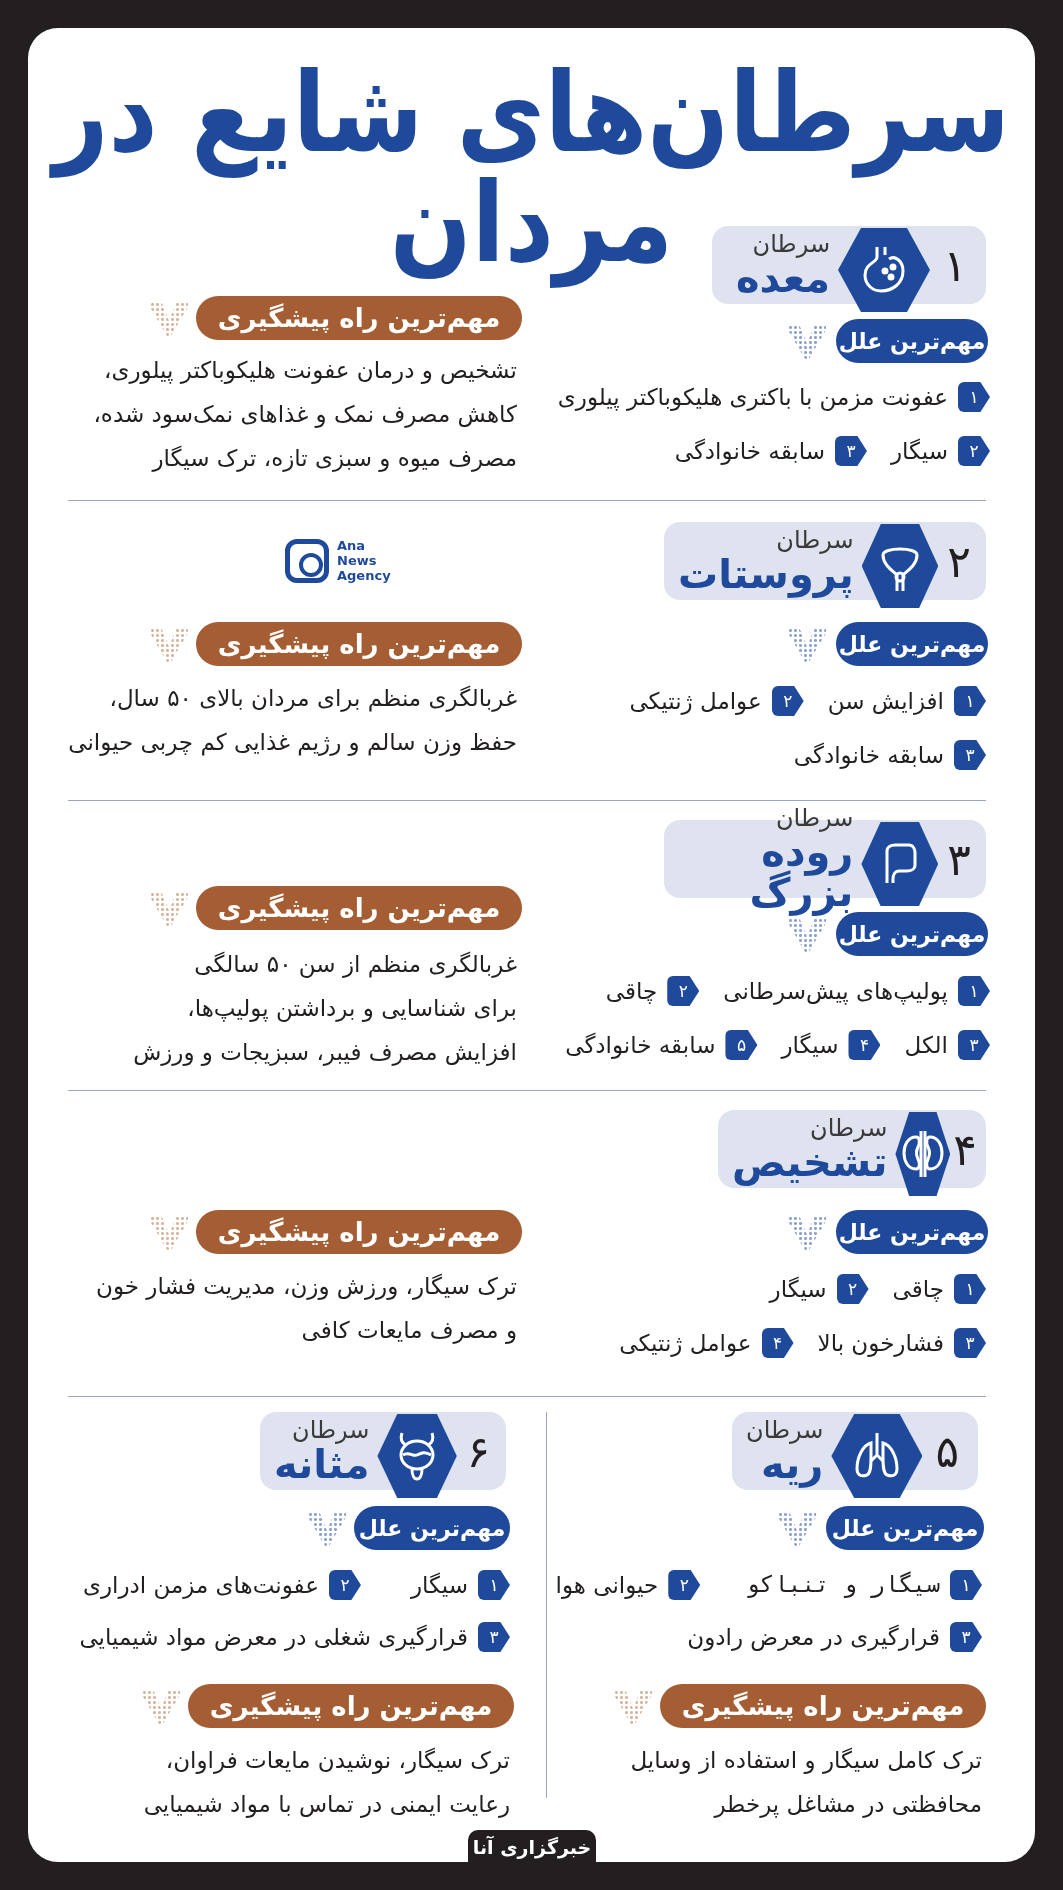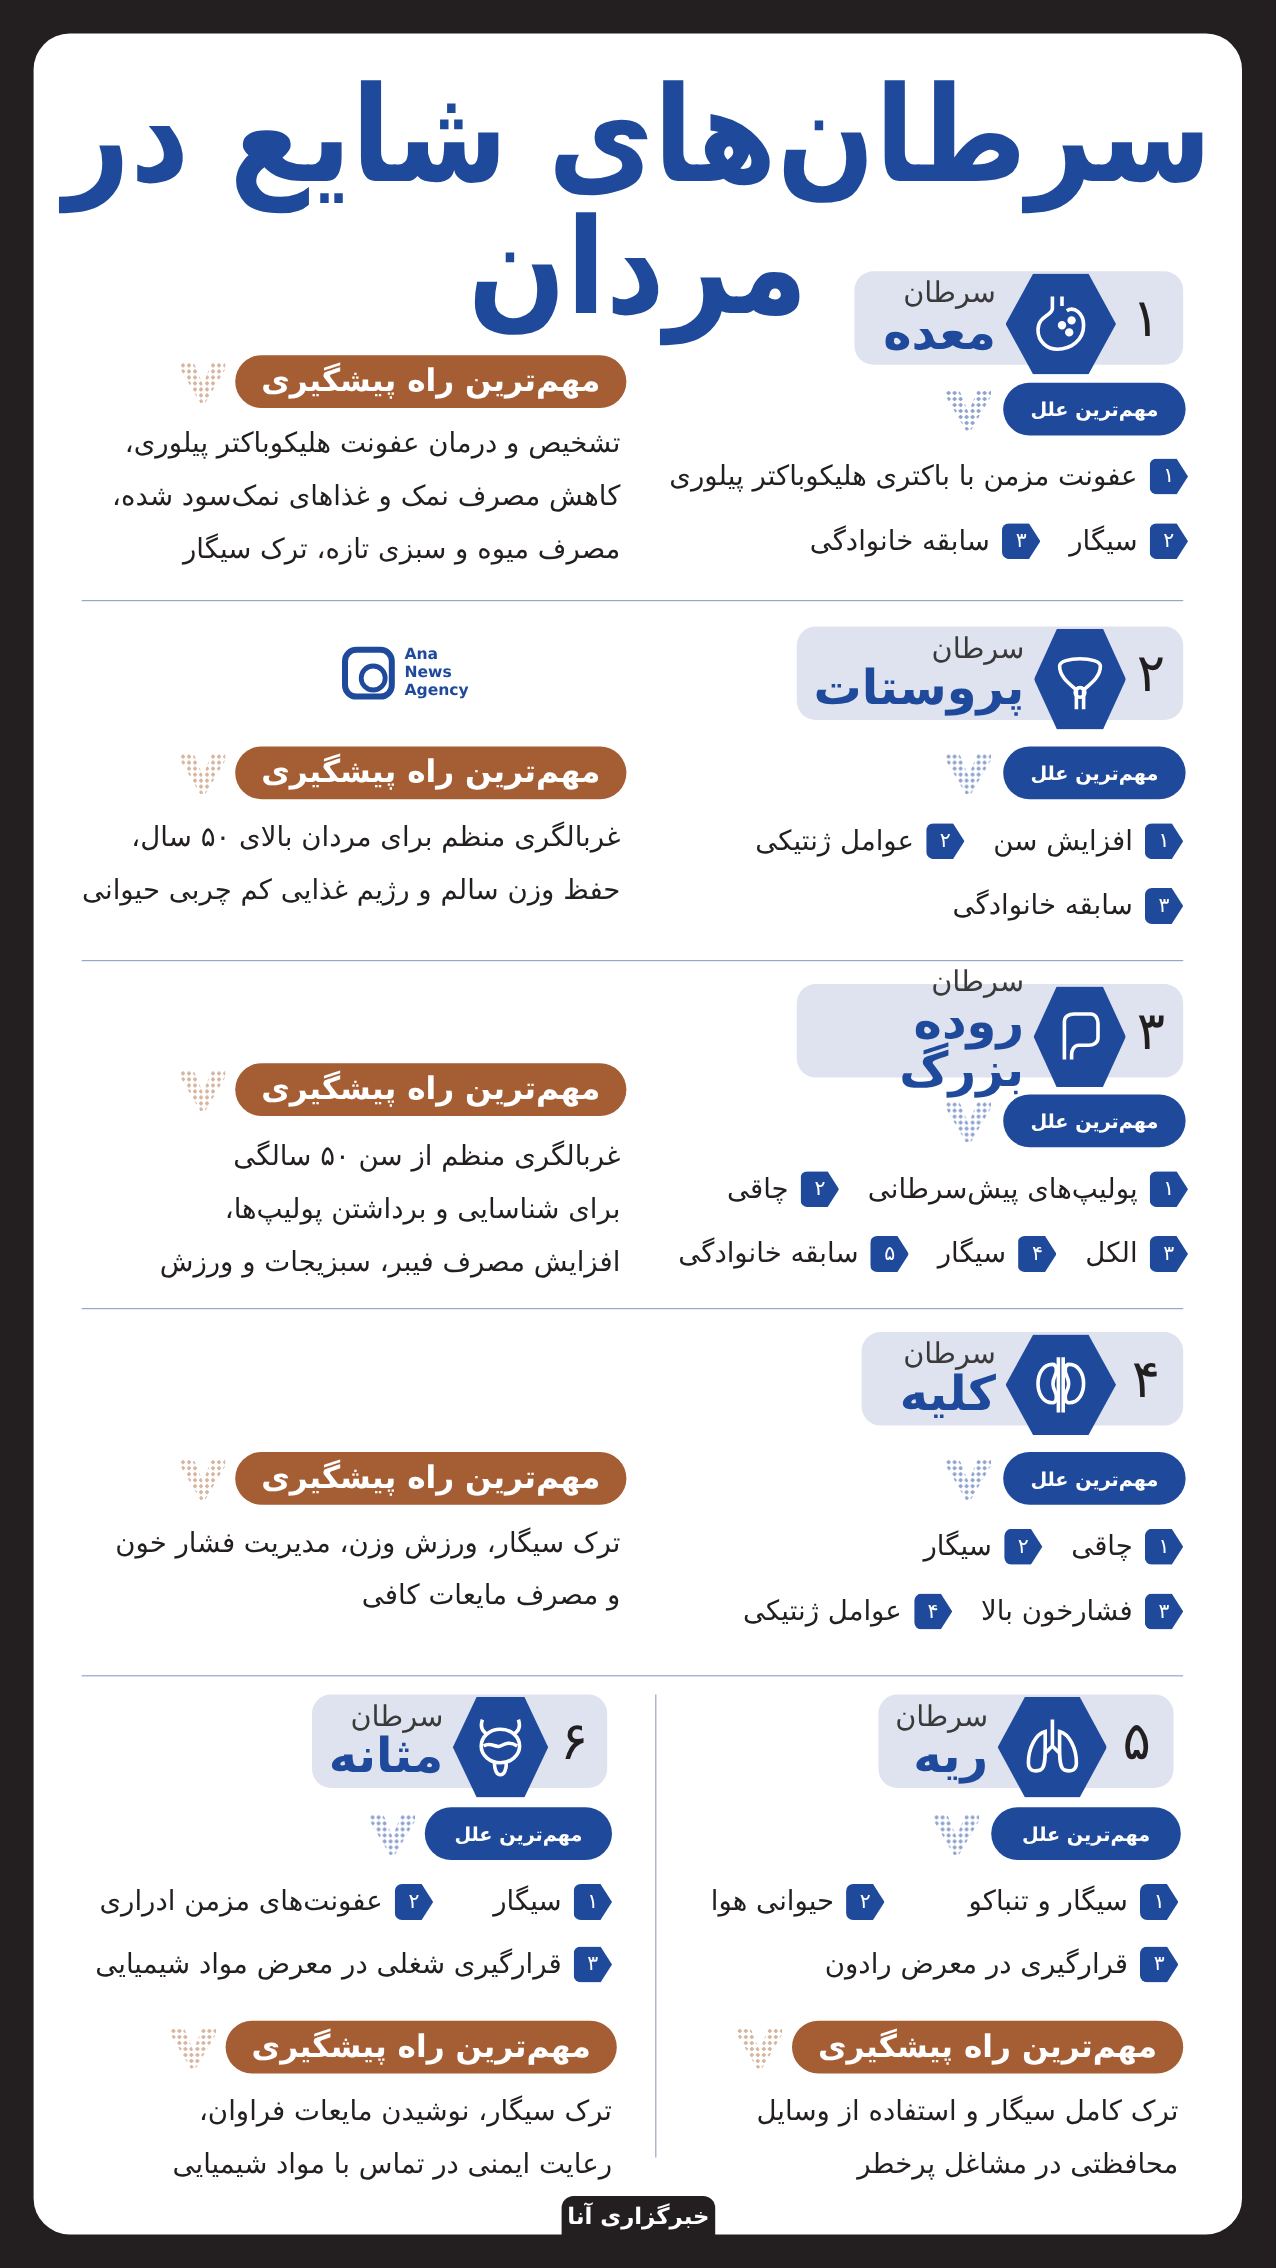--- a/index.html
+++ b/index.html
@@ -32,21 +32,21 @@
     clip-path: polygon(25% 0, 75% 0, 100% 50%, 75% 100%, 25% 100%, 0 50%);
     display: flex; align-items: center; justify-content: center; margin-top: 10px;
   }
   .cancer-head .names { display: flex; flex-direction: column; align-items: flex-start; padding: 0 8px 0 14px; line-height: 1; }
   .cancer-head .pre { font-size: 24px; color: #3a3a3a; font-weight: 400; }
   .cancer-head .organ { font-size: 40px; color: #1f4a9c; font-weight: 900; margin-top: 2px; }
 
   
   .pill {
     position: absolute; height: 44px; border-radius: 22px; color: #fff; font-weight: 700;
-    font-size: 16px; display: flex; align-items: center; justify-content: center;
+    font-size: 22px; display: flex; align-items: center; justify-content: center;
     padding: 0 16px; white-space: nowrap;
   }
   .pill.blue { background: #1f4a9c; }
   .pill.brown { background: #a55d33; font-size: 26px; }
 
   .dots {
     position: absolute; width: 38px; height: 34px;
     background-image: radial-gradient(circle, var(--dc) 1.3px, transparent 1.6px);
     background-size: 5px 5px;
     clip-path: polygon(0 0, 30% 0, 50% 55%, 70% 0, 100% 0, 100% 15%, 55% 100%, 45% 100%, 0 15%);
@@ -225,21 +225,21 @@
   <span class="num">۴</span>
   <span class="hex">
     <svg width="54" height="54" viewBox="0 0 54 54" fill="none" stroke="#fff" stroke-width="3">
         <path d="M20 10c-8 0-12 8-12 16s4 16 12 16c4 0 4-6 2-10s-2-8 0-12 2-10-2-10z"></path>
         <path d="M34 10c8 0 12 8 12 16s-4 16-12 16c-4 0-4-6-2-10s2-8 0-12-2-10 2-10z"></path>
         <path d="M25 4v46M29 4v46"></path>
       </svg>
   </span>
   <span class="names">
     <span class="pre">سرطان</span>
-    <span class="organ">کلیه</span>
+    <span class="organ">تشخیص</span>
   </span>
 </div>
 <div class="pill blue" style="left:836px; top:1210px; width:152px;">مهم‌ترین علل</div>
 <div class="dots blue" style="left:788px; top:1216px;"></div>
 <div class="cause-line" style="right:77px; top:1274px;">
   <span class="badge">۱</span>
   <span class="cause-text">چاقی</span>
   <span class="badge">۲</span>
   <span>سیگار</span>
 </div>
@@ -271,21 +271,21 @@
   </span>
   <span class="names">
     <span class="pre">سرطان</span>
     <span class="organ">ریه</span>
   </span>
 </div>
 <div class="pill blue" style="left:826px; top:1506px; width:158px;">مهم‌ترین علل</div>
 <div class="dots blue" style="left:778px; top:1512px;"></div>
 <div class="cause-line" style="right:81px; top:1570px;">
   <span class="badge">۱</span>
-  <span class="cause-text" style="margin-left:60px;">سیگار و تنباکو</span>
+  <span class="cause-text" style="margin-left:36px;font-family:Liberation Mono, monospace;">سیگار و تنباکو</span>
   <span class="badge">۲</span>
   <span>حیوانی هوا</span>
 </div>
 <div class="cause-line" style="right:81px; top:1622px;">
   <span class="badge">۳</span>
   <span>قرارگیری در معرض رادون</span>
 </div>
 <div class="pill brown" style="left:660px; top:1684px; width:326px;">مهم‌ترین راه پیشگیری</div>
 <div class="dots brown" style="left:614px; top:1690px;"></div>
 <div class="prev-text" style="right:81px; top:1738px; width:420px;">

